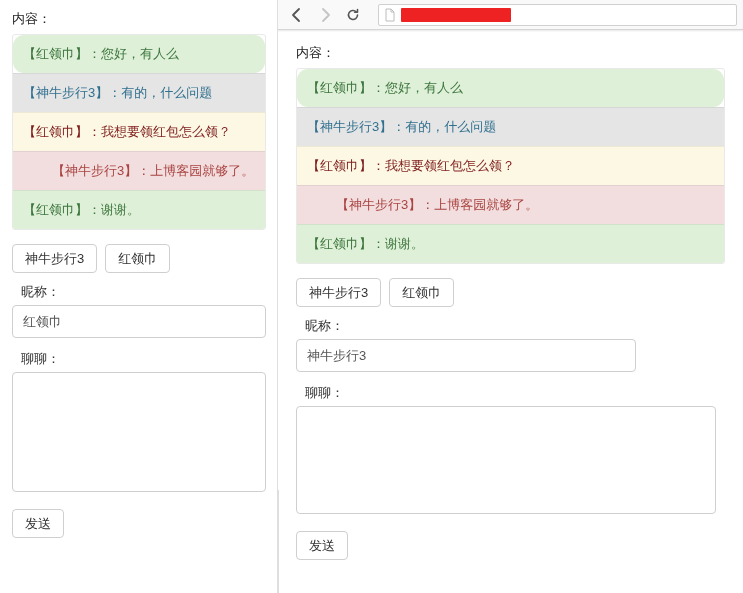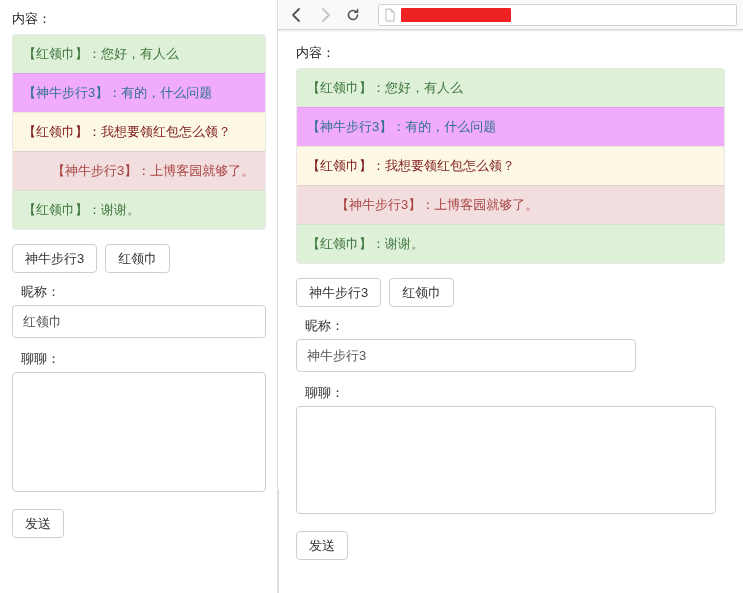--- a/index.html
+++ b/index.html
@@ -21,23 +21,23 @@
   .chrome-bottom-shadow { height:2px; background:linear-gradient(#e8e8e8,#fff); }
 
   .pad-left { padding:6px 12px 0 12px; }
   .pad-right { padding:8px 18px 0 18px; }
 
   .content-label { margin:4px 0 6px 0; color:#222; }
   .content-label::after { content:"\FF1A"; } 
 
   .msglist { border:1px solid #e9e9e9; border-radius:3px; overflow:hidden; }
   .msg { padding:10px 10px; border-top:1px solid rgba(0,0,0,0.06); }
-  .msg:first-child { border-top:none; }
+  .msg:first-child { border-top:none;border-radius:11px; }
   .msg.green   { background:#dff0d8; color:#3c763d; }
-  .msg.blue    { background:#f0abfc; color:#31708f; }
+  .msg.blue    { background:#e5e5e5; color:#31708f; }
   .msg.yellow  { background:#fcf8e3; color:#7f1d1d; }
   .msg.red     { background:#f2dede; color:#a94442;padding-left:39px; }
   .msg .name::before { content:"\3010"; } 
   .msg .name::after  { content:"\3011\FF1A"; } 
 
   .btnrow { display:flex; gap:8px; margin:14px 0 10px 0; }
   .btn { border:1px solid #cfcfcf; border-radius:4px; background:#fff; padding:7px 12px; font-size:13px; color:#333; line-height:1; cursor:pointer; }
 
   .fld-label { margin:6px 0 4px 0;padding-left:9px; }
   .fld-label::after { content:"\FF1A"; }

